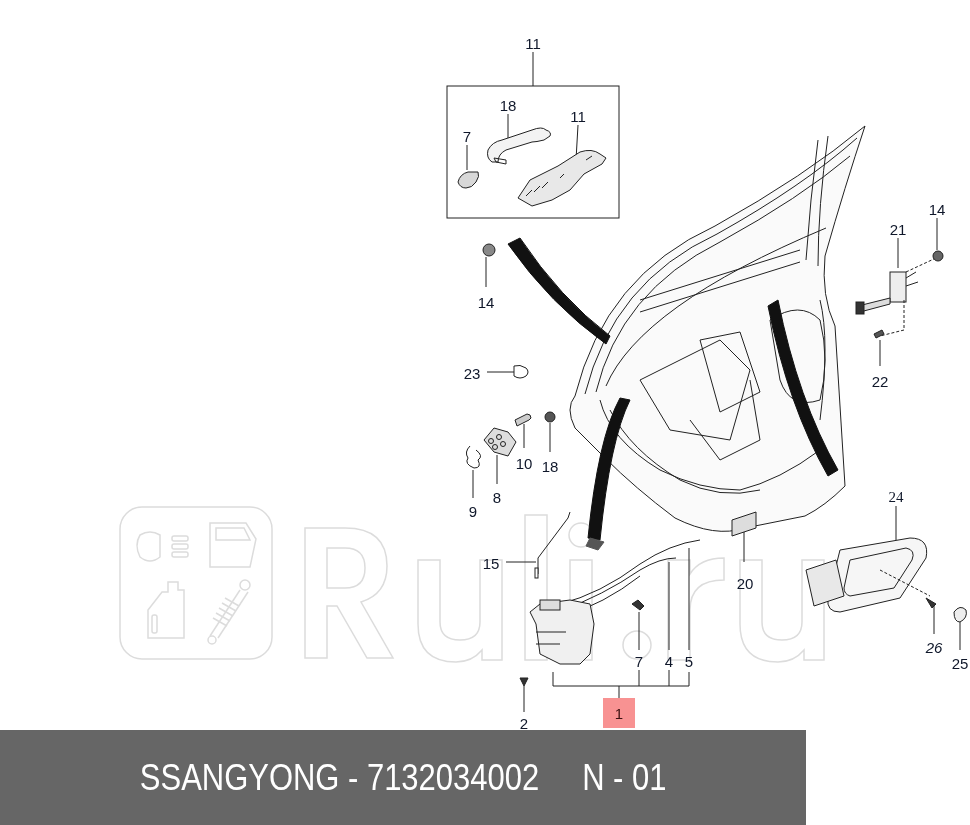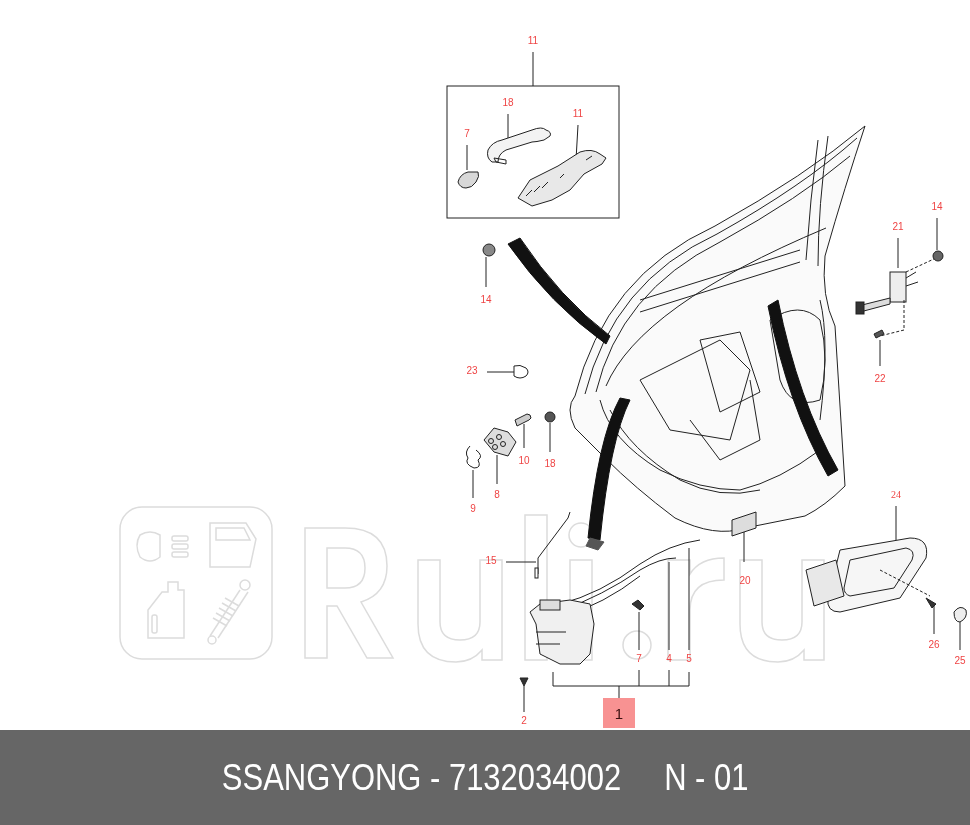--- a/index.html
+++ b/index.html
@@ -1,21 +1,21 @@
 <!DOCTYPE html>
 <html><head>
 <meta charset="utf-8">
 <style>
   html, body { margin: 0; padding: 0; }
   body { width: 970px; height: 825px; background: #ffffff; position: relative; overflow: hidden; font-family: "Liberation Sans", sans-serif; }
   #canvas { position: absolute; left: 0; top: 0; width: 970px; height: 730px; }
-  .label { position: absolute; font-family: "Liberation Sans", sans-serif; font-size: 10px; color: #ef4444; line-height: 1; transform: translate(-50%, 0); white-space: nowrap; }
+  .label { position: absolute; font-family: "Liberation Sans", sans-serif; font-size: 15px; color: #0f172a; line-height: 1; transform: translate(-50%, 0); white-space: nowrap; }
   .hl { position: absolute; left: 603px; top: 698px; width: 32px; height: 30px; background: #f88c8c; opacity: 0.95; }
   .hl-label { position: absolute; left: 603px; top: 705px; width: 32px; text-align: center; font-size: 15px; color: #3a1010; }
-  #footer { position: absolute; left: 0; top: 730px; width: 970px; height: 95px; background: #666666; display: flex; align-items: center; justify-content: center; }
+  #footer { position: absolute; left: 0; top: 730px; width: 806px; height: 95px; background: #666666; display: flex; align-items: center; justify-content: center; }
   #footer .caption { color: #ffffff; font-family: "Liberation Sans", sans-serif; font-size: 36px; letter-spacing: 0px; transform: scaleX(0.86); white-space: pre; }
   .wm { position: absolute; }
 </style>
 </head>
 <body>
 
 <div id="canvas">
 
   <svg class="wm" width="970" height="730" style="left:0;top:0;">
     <g fill="none" stroke="#dcdcdc" stroke-width="1.5">
@@ -183,21 +183,21 @@
   <span class="label" style="left:898px;top:222px;">21</span>
   <span class="label" style="left:880px;top:374px;">22</span>
   <span class="label" style="left:472px;top:366px;">23</span>
   <span class="label" style="left:524px;top:456px;">10</span>
   <span class="label" style="left:550px;top:459px;">18</span>
   <span class="label" style="left:473px;top:504px;">9</span>
   <span class="label" style="left:497px;top:490px;">8</span>
   <span class="label" style="left:491px;top:556px;">15</span>
   <span class="label" style="left:745px;top:568px;margin-top:8px;">20</span>
   <span class="label" style="left:896px;top:490px;font-family:Liberation Serif, serif;">24</span>
-  <span class="label" style="left:934px;top:640px;">26</span>
+  <span class="label" style="left:934px;top:640px;font-style:italic;">26</span>
   <span class="label" style="left:960px;top:656px;text-align:center;">25</span>
   <span class="label" style="left:639px;top:654px;">7</span>
   <span class="label" style="left:669px;top:654px;">4</span>
   <span class="label" style="left:689px;top:654px;">5</span>
   <span class="label" style="left:524px;top:716px;">2</span>
 
   <div class="hl"></div>
   <span class="hl-label">1</span>
 </div>
 

